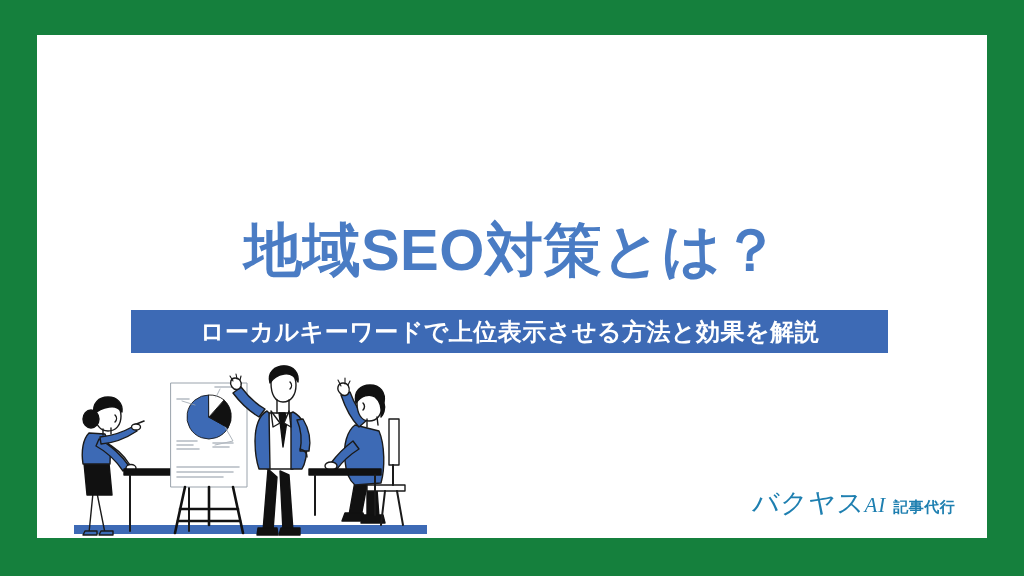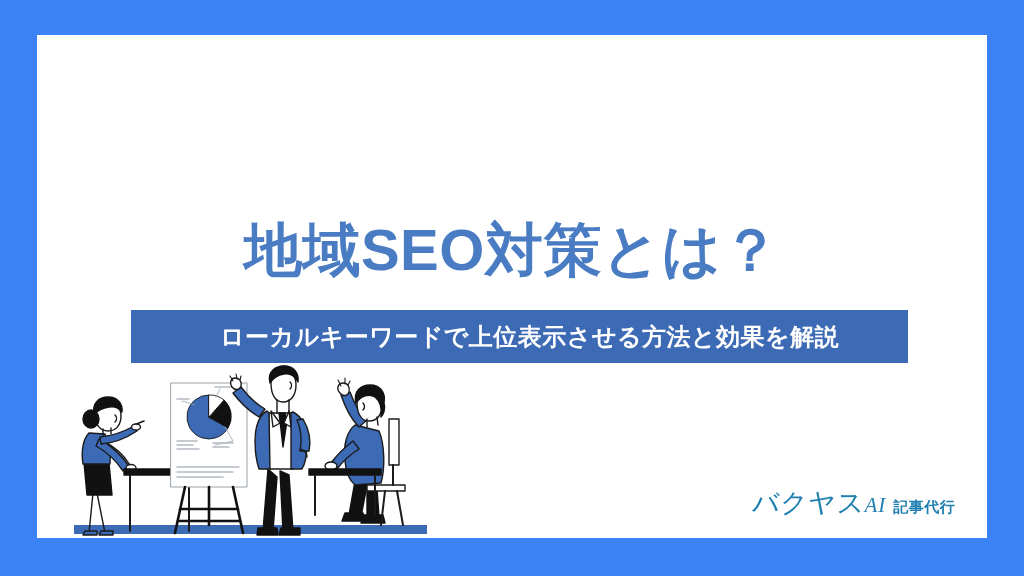--- a/index.html
+++ b/index.html
@@ -10,21 +10,21 @@
     width: 1024px;
     height: 576px;
     overflow: hidden;
     font-family: "Liberation Sans", "DejaVu Sans", sans-serif;
   }
 
   #slide {
     position: relative;
     width: 1024px;
     height: 576px;
-    background: #3b82f6;
+    background: #15803d;
     overflow: hidden;
   }
 
   #canvas {
     position: absolute;
     left: 37px;
     top: 35px;
     width: 950px;
     height: 503px;
     background: #FFFFFF;
@@ -45,26 +45,25 @@
     letter-spacing: 0.5px;
     white-space: nowrap;
   }
 
   
   #subtitle-band {
     position: absolute;
     left: 94px;
     top: 275px;
     width: 757px;
-    height: 53px;
+    height: 43px;
     background: #3D6AB5;
     display: flex;
     align-items: center;
     justify-content: center;
-    padding-left: 20px;
   }
   #subtitle-text {
     font-size: 24px;
     line-height: 28px;
     font-weight: 700;
     color: #FFFFFF;
     letter-spacing: 0.5px;
     white-space: nowrap;
   }
 

